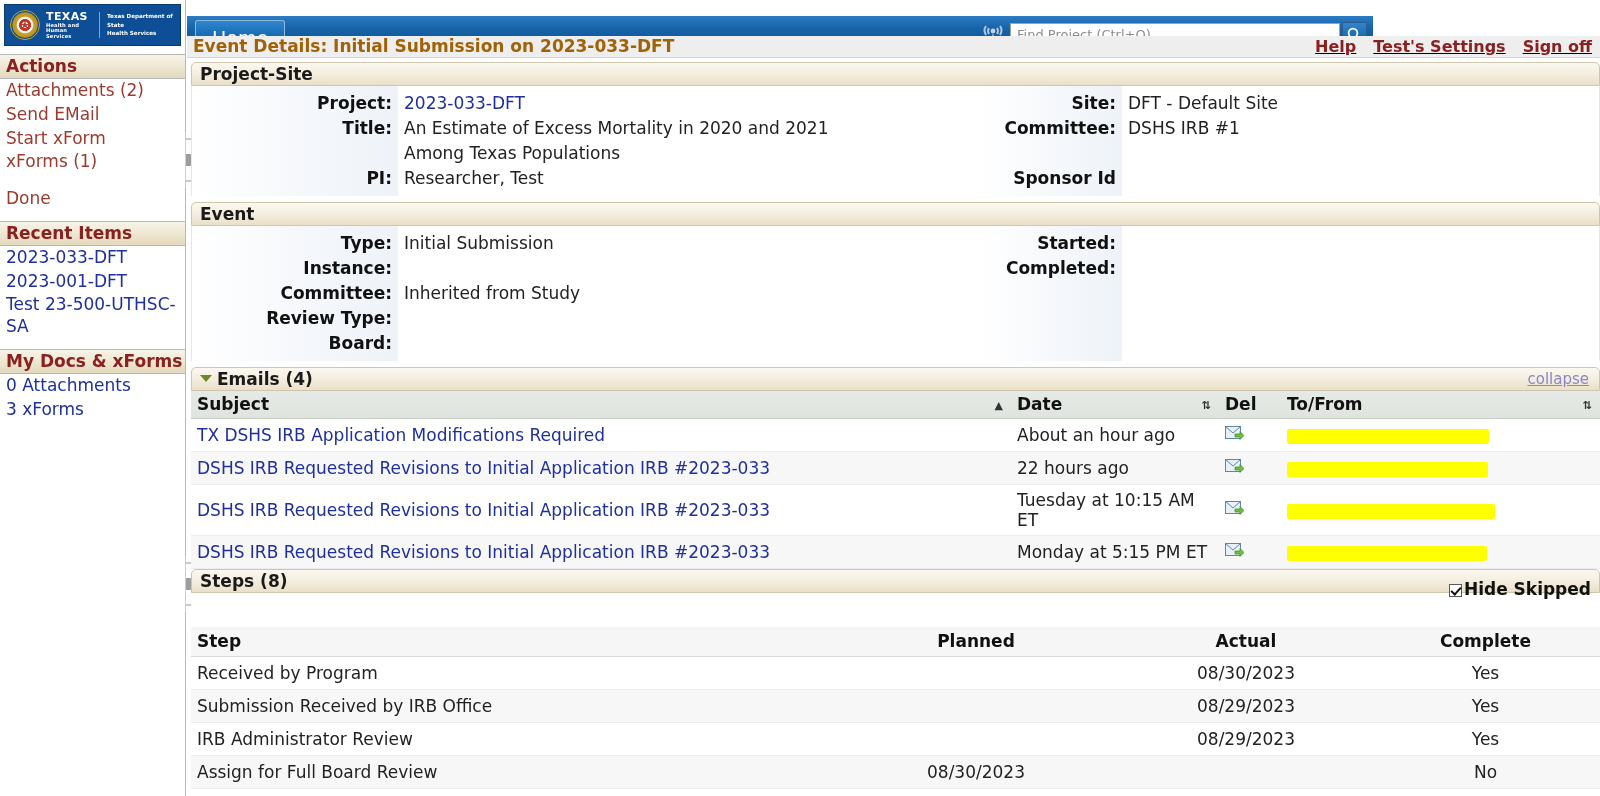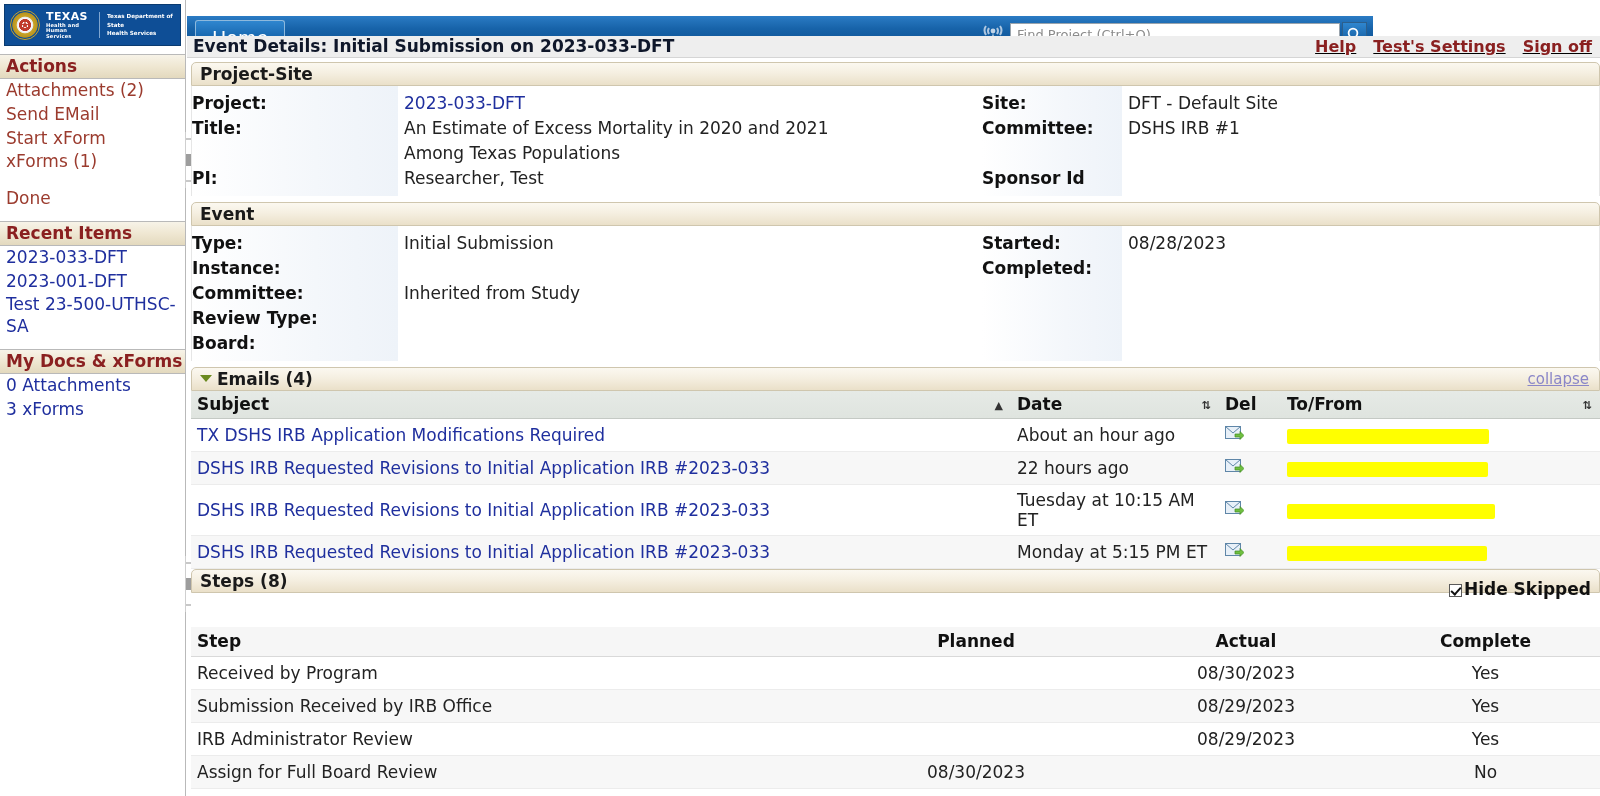--- a/index.html
+++ b/index.html
@@ -117,21 +117,21 @@
 
   
   .subbar {
     position: absolute; left: 187px; top: 36px;
     width: 1413px; height: 22px;
     background: #eeeeee;
     border-bottom: 1px solid #d5d5d5;
   }
   .page-title {
     position: absolute; left: 6px; top: 0px;
-    color: #0f172a; font-weight: bold; font-size: 17px;
+    color: #a16207; font-weight: bold; font-size: 17px;
     line-height: 21px;
     white-space: nowrap;
   }
   .topnav { position: absolute; right: 8px; top: 0; display: flex; gap: 17px; text-decoration: underline; }
   .topnav a {
     color: #8a2020; font-weight: bold; font-size: 16px;
     text-decoration: none; line-height: 21px;
   }
 
   
@@ -190,21 +190,21 @@
     display: flex;
     background: #ffffff;
     border-left: 1px solid #e6e6e6;
     border-right: 1px solid #e6e6e6;
   }
   .dcol { display: flex; }
   .dcol.left { width: 790px; }
   .dcol.right { width: 600px; }
   .lbl-col {
     background: linear-gradient(90deg,#ffffff 0%,#f4f7fb 60%,#eef3f9 100%);
-    text-align: left;
+    text-align: right;
     padding: 5px 6px 5px 0;
   }
   .dcol.left .lbl-col { width: 206px; }
   .dcol.right .lbl-col { width: 140px; }
   .val-col { padding: 5px 0 5px 6px; flex: 1; }
   .lbl {
     font-weight: bold; font-size: 17px; color: #111;
     line-height: 25px; white-space: nowrap;
   }
   .val {
@@ -426,24 +426,20 @@
         </div>
 
         <div class="dcol right">
           <div class="lbl-col">
             <div class="lbl">Started:</div>
             <div class="lbl">Completed:</div>
             <div class="lbl">&nbsp;</div>
             <div class="lbl">&nbsp;</div>
             <div class="lbl">&nbsp;</div>
           </div>
-          <div class="val-col">
-            <div class="val">08/28/2023</div>
-            <div class="val">&nbsp;</div>
-          </div>
         </div>
       </div>
     </div>
 
     <div class="panel" style="margin-top:6px">
       <div class="panel-head">
         <span class="tri"></span><span>Emails (4)</span>
         <a class="collapse-link" href="#">collapse</a>
       </div>
 

